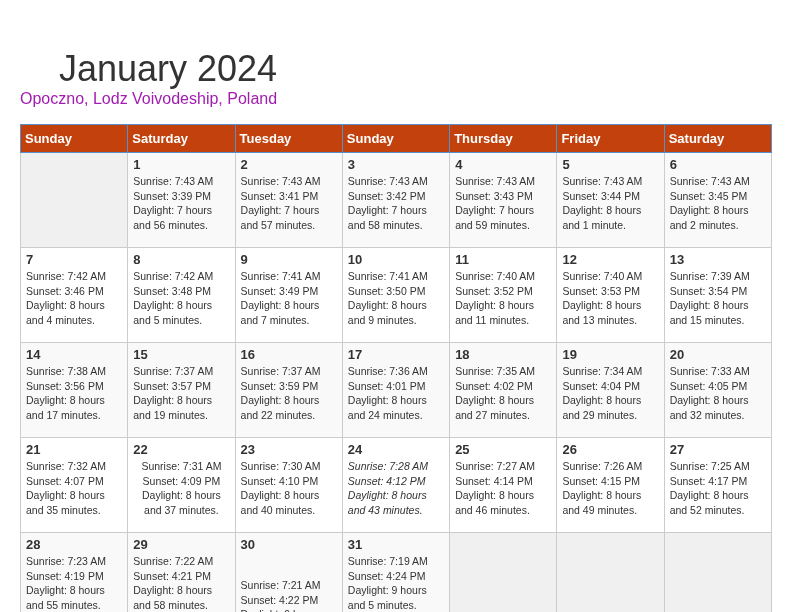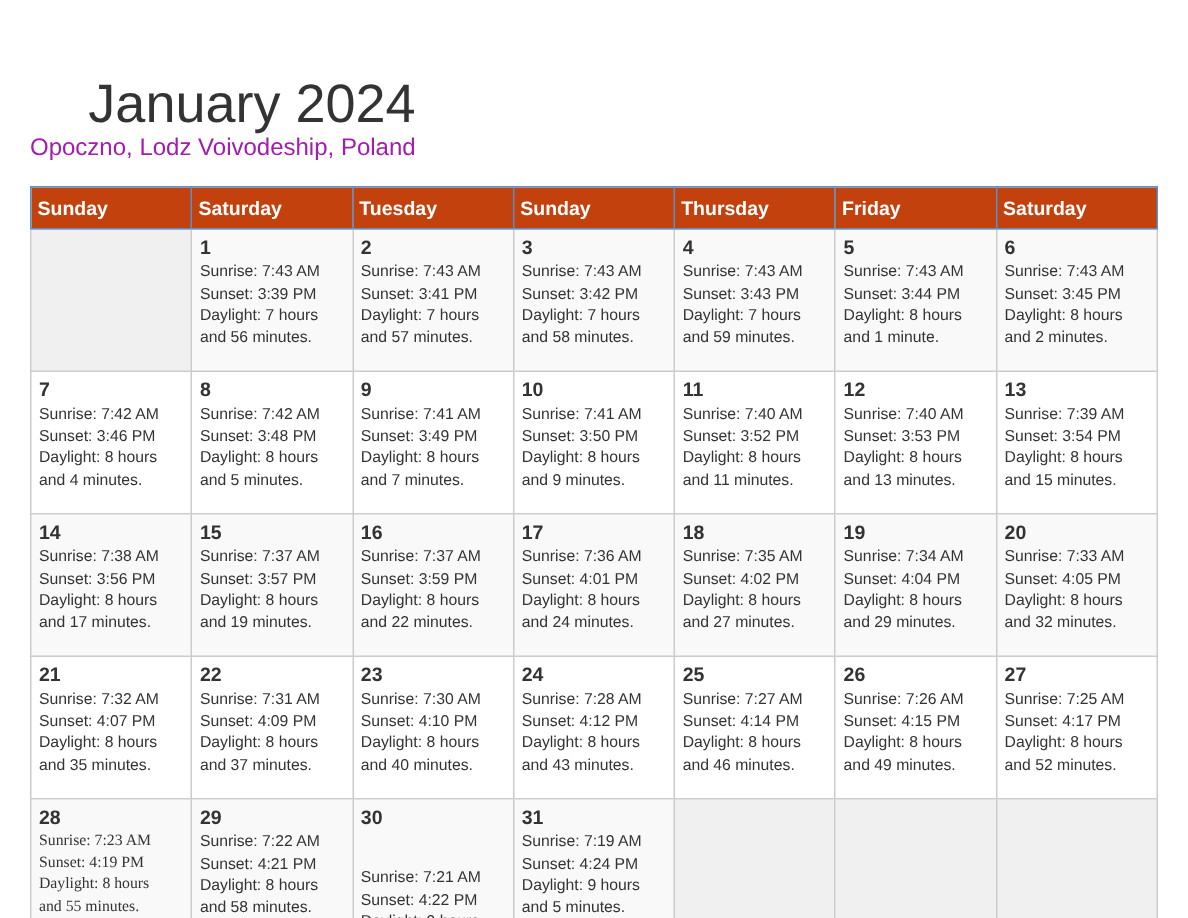--- a/index.html
+++ b/index.html
@@ -267,35 +267,35 @@
       <tr>
         <td>
           <div class="day-number">21</div>
           <div class="day-info" style="white-space: pre-line;">Sunrise: 7:32 AM
 Sunset: 4:07 PM
 Daylight: 8 hours
 and 35 minutes.</div>
         </td>
         <td>
           <div class="day-number">22</div>
-          <div class="day-info" style="white-space: pre-line;">Sunrise: 7:31 AM
+          <div class="day-info" style="white-space: pre-line; text-align: center;">Sunrise: 7:31 AM
 Sunset: 4:09 PM
 Daylight: 8 hours
 and 37 minutes.</div>
         </td>
         <td>
           <div class="day-number">23</div>
           <div class="day-info" style="white-space: pre-line;">Sunrise: 7:30 AM
 Sunset: 4:10 PM
 Daylight: 8 hours
 and 40 minutes.</div>
         </td>
         <td>
           <div class="day-number">24</div>
-          <div class="day-info" style="white-space: pre-line;">Sunrise: 7:28 AM
+          <div class="day-info" style="white-space: pre-line; font-style: italic;">Sunrise: 7:28 AM
 Sunset: 4:12 PM
 Daylight: 8 hours
 and 43 minutes.</div>
         </td>
         <td>
           <div class="day-number">25</div>
           <div class="day-info" style="white-space: pre-line;">Sunrise: 7:27 AM
 Sunset: 4:14 PM
 Daylight: 8 hours
 and 46 minutes.</div>
@@ -311,21 +311,21 @@
           <div class="day-number">27</div>
           <div class="day-info" style="white-space: pre-line;">Sunrise: 7:25 AM
 Sunset: 4:17 PM
 Daylight: 8 hours
 and 52 minutes.</div>
         </td>
       </tr>
       <tr>
         <td>
           <div class="day-number">28</div>
-          <div class="day-info" style="white-space: pre-line; font-family: Liberation Serif, serif;">Sunrise: 7:23 AM
+          <div class="day-info" style="white-space: pre-line;">Sunrise: 7:23 AM
 Sunset: 4:19 PM
 Daylight: 8 hours
 and 55 minutes.</div>
         </td>
         <td>
           <div class="day-number">29</div>
           <div class="day-info" style="white-space: pre-line;">Sunrise: 7:22 AM
 Sunset: 4:21 PM
 Daylight: 8 hours
 and 58 minutes.</div>

